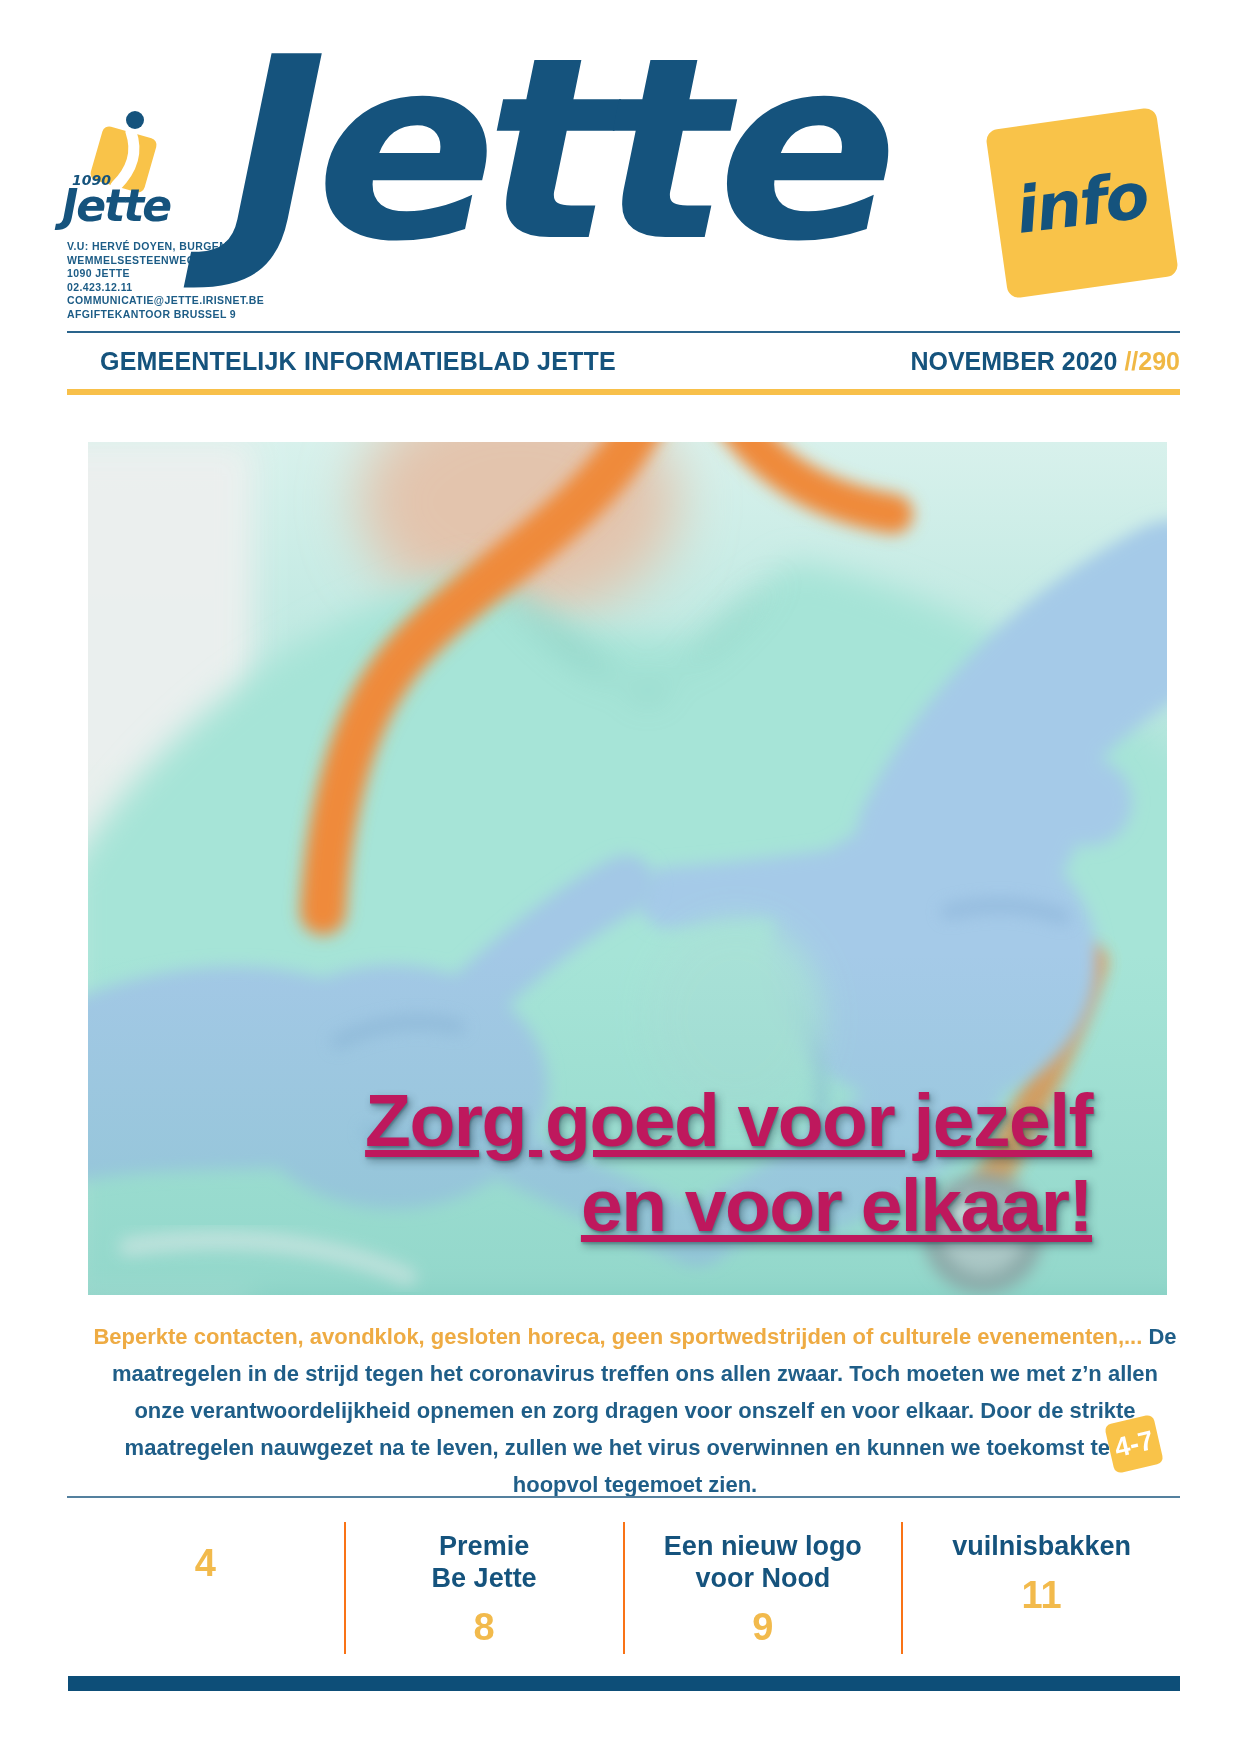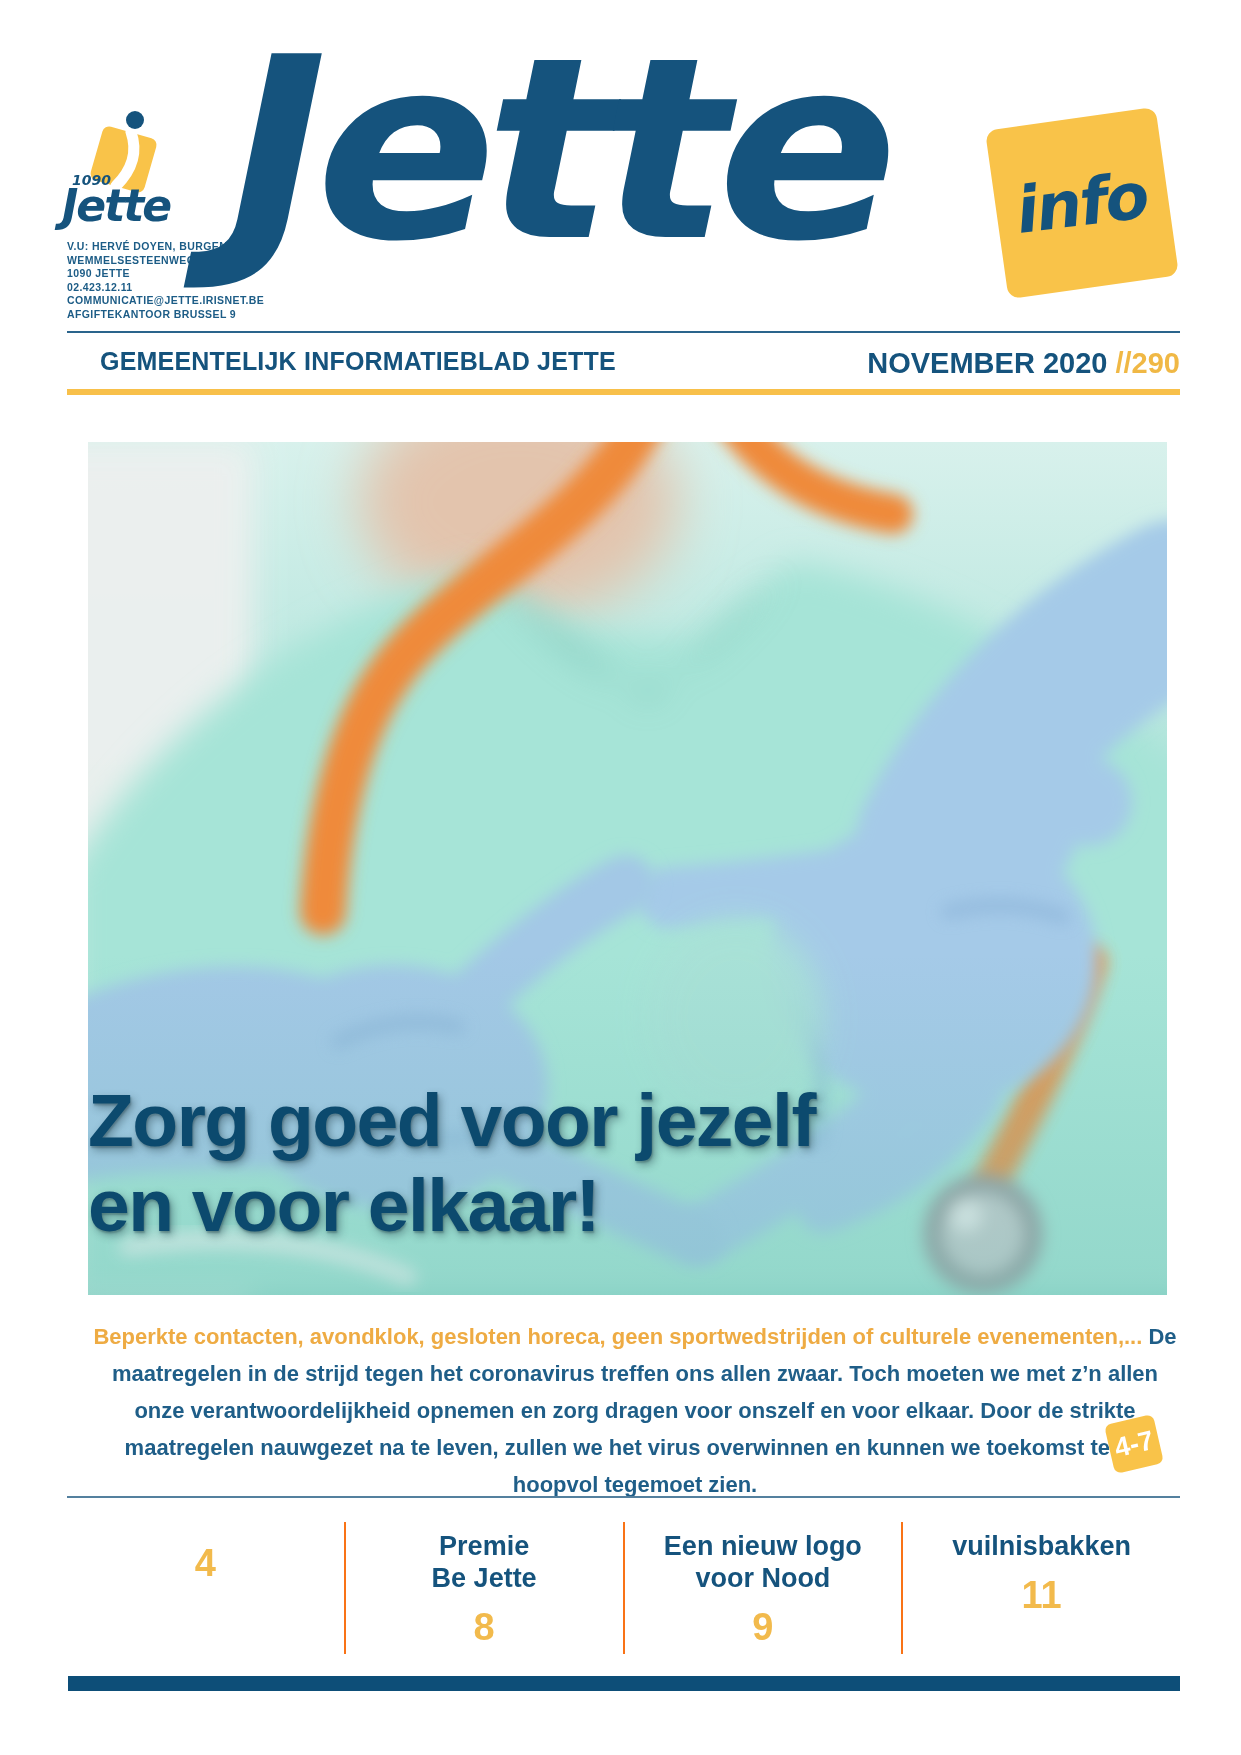--- a/index.html
+++ b/index.html
@@ -28,30 +28,31 @@
     border-radius:12px;transform:rotate(-8deg);display:flex;align-items:center;justify-content:center;
   }
   .info-badge span{
     font-family:"DejaVu Sans",sans-serif;font-style:italic;font-weight:bold;
     font-size:64px;color:#15537d;letter-spacing:-2px;transform:rotate(1deg);
   }
   
   .topline{position:absolute;left:67px;top:331px;width:1113px;height:2px;background:#2a648c;}
   .header-row{position:absolute;left:67px;top:345px;width:1113px;height:34px;}
   .header-left{position:absolute;left:0;top:2px;font-size:25px;font-weight:bold;color:#15537d;letter-spacing:.2px;margin-left:33px;}
-  .header-right{position:absolute;right:0;top:2px;font-size:29px;font-weight:bold;color:#15537d;}
+  .header-right{position:absolute;right:0;top:2px;font-size:25px;font-weight:bold;color:#15537d;}
   .header-right .issue{color:#f0b845;}
   .yellow-bar{position:absolute;left:67px;top:389px;width:1113px;height:6px;background:#f8c04a;}
   
   .hero{position:absolute;left:88px;top:442px;width:1079px;height:853px;overflow:hidden;background:#9adcd2;}
   .hero svg{position:absolute;left:0;top:0;width:100%;height:100%;}
   .headline{
-    position:absolute;left:0;right:75px;top:636px;text-align:left;color:#0c4a6e;
+    position:absolute;left:0;right:75px;top:636px;text-align:right;color:#be185d;
     font-weight:bold;font-size:75px;line-height:85px;letter-spacing:-1.5px;
     text-shadow:3px 4px 9px rgba(30,60,70,.45), 1px 2px 2px rgba(30,60,70,.35);
+    text-decoration:underline;
   }
   
   .intro{
     position:absolute;left:88px;top:1318px;width:1094px;
     font-size:22px;line-height:37px;font-weight:bold;color:#1f5e88;text-align:center;
   }
   .intro .hl{color:#eeab43;}
   .pages-badge{
     position:absolute;left:1109px;top:1419px;width:50px;height:50px;background:#f9c349;
     border-radius:7px;transform:rotate(-13deg);display:flex;align-items:center;justify-content:center;

